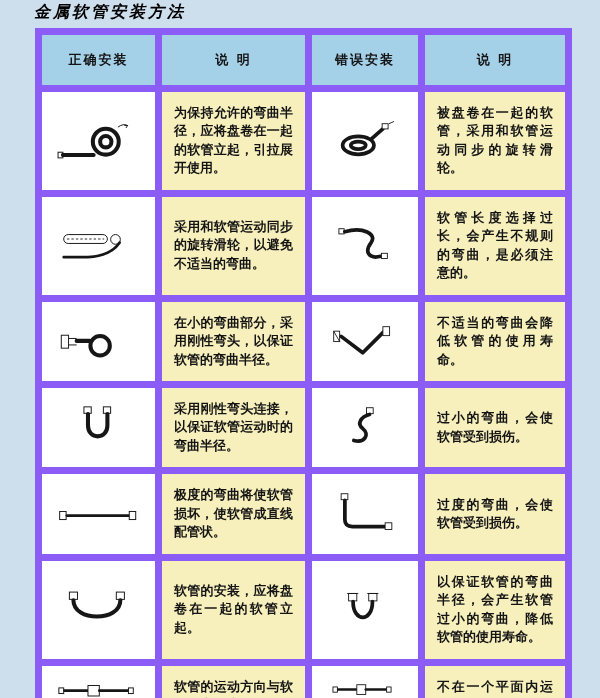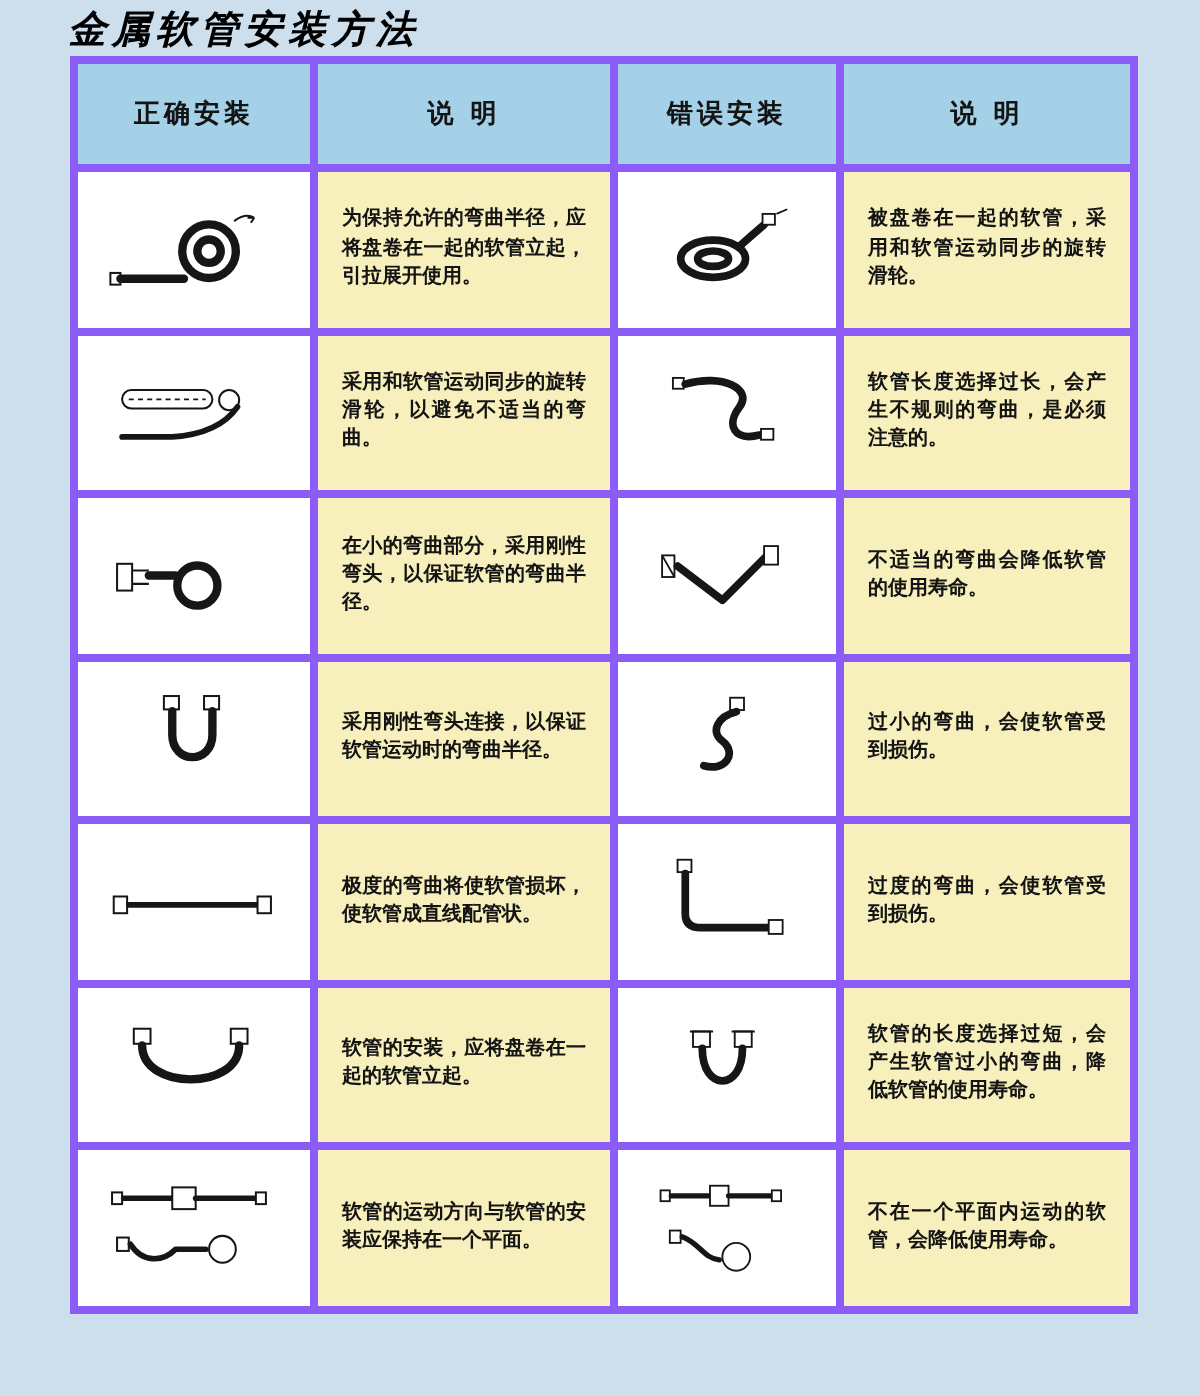--- a/index.html
+++ b/index.html
@@ -8,45 +8,45 @@
     background:#cddeed;
     font-family:"DejaVu Sans",sans-serif;
     color:#141414;
     position:relative;
     overflow:hidden;
   }
   .page-title{
     position:absolute;left:34px;top:2px;
     font-family:"DejaVu Serif",serif;
     font-style:italic;font-weight:bold;
-    font-size:19px;letter-spacing:3px;color:#000;
+    font-size:16px;letter-spacing:3px;color:#000;
   }
   table.main{
     position:absolute;left:35px;top:28px;
     width:530px;
     border-collapse:collapse;
     table-layout:fixed;
     background:#fff;
     border:1px solid #3c3c3c;
   }
   table.main th, table.main td{
-    border:4px solid #8b5cf6;
+    border:7px solid #8b5cf6;
     padding:12px;
     vertical-align:middle;
   }
   th.hdr{
     background:#a5d1e8;
     height:26px;
     font-size:13px;font-weight:bold;
     letter-spacing:2px;
     text-align:center;
   }
   td.note{
     background:#f7f0bd;
-    font-size:10px;
+    font-size:13px;
     line-height:1.42;
     padding:6px 8px 6px 11px;
     font-weight:bold;
     text-align:justify;
   }
   td.fig{background:#ffffff;padding:2px;}
   td.fig svg{display:block;width:100%;height:100%;}
   .hose{fill:none;stroke:#161616;stroke-width:5;stroke-linecap:round;stroke-linejoin:round;}
   .hose3{fill:none;stroke:#161616;stroke-width:3.4;stroke-linecap:round;stroke-linejoin:round;}
   .ln{fill:none;stroke:#161616;stroke-width:1.2;}
@@ -190,21 +190,21 @@
       </td>
       <td class="note">软管的安装，应将盘卷在一起的软管立起。</td>
       <td class="fig">
         <svg viewBox="0 0 110 64">
           <rect class="fit" x="33" y="10" width="11" height="10"></rect>
           <rect class="fit" x="60" y="10" width="11" height="10"></rect>
           <path class="ln" d="M31,10 H46 M58,10 H73"></path>
           <path class="hose" d="M39,21 C39,49 65,49 65,21"></path>
         </svg>
       </td>
-      <td class="note">软管的长度选择过短，会产生软管过小的弯曲，降低软管的使用寿命。</td>
+      <td class="note">以保证软管的弯曲半径，会产生软管过小的弯曲，降低软管的使用寿命。</td>
     </tr>
 
     <tr style="height:72px">
       <td class="fig">
         <svg viewBox="0 0 110 64">
           <rect class="fit" x="6" y="11" width="6" height="7"></rect>
           <path class="hose3" d="M13,14.5 H42"></path>
           <rect class="fit" x="42" y="8" width="14" height="13"></rect>
           <path class="hose3" d="M56,14.5 H92"></path>
           <rect class="fit" x="92" y="11" width="6" height="7"></rect>

